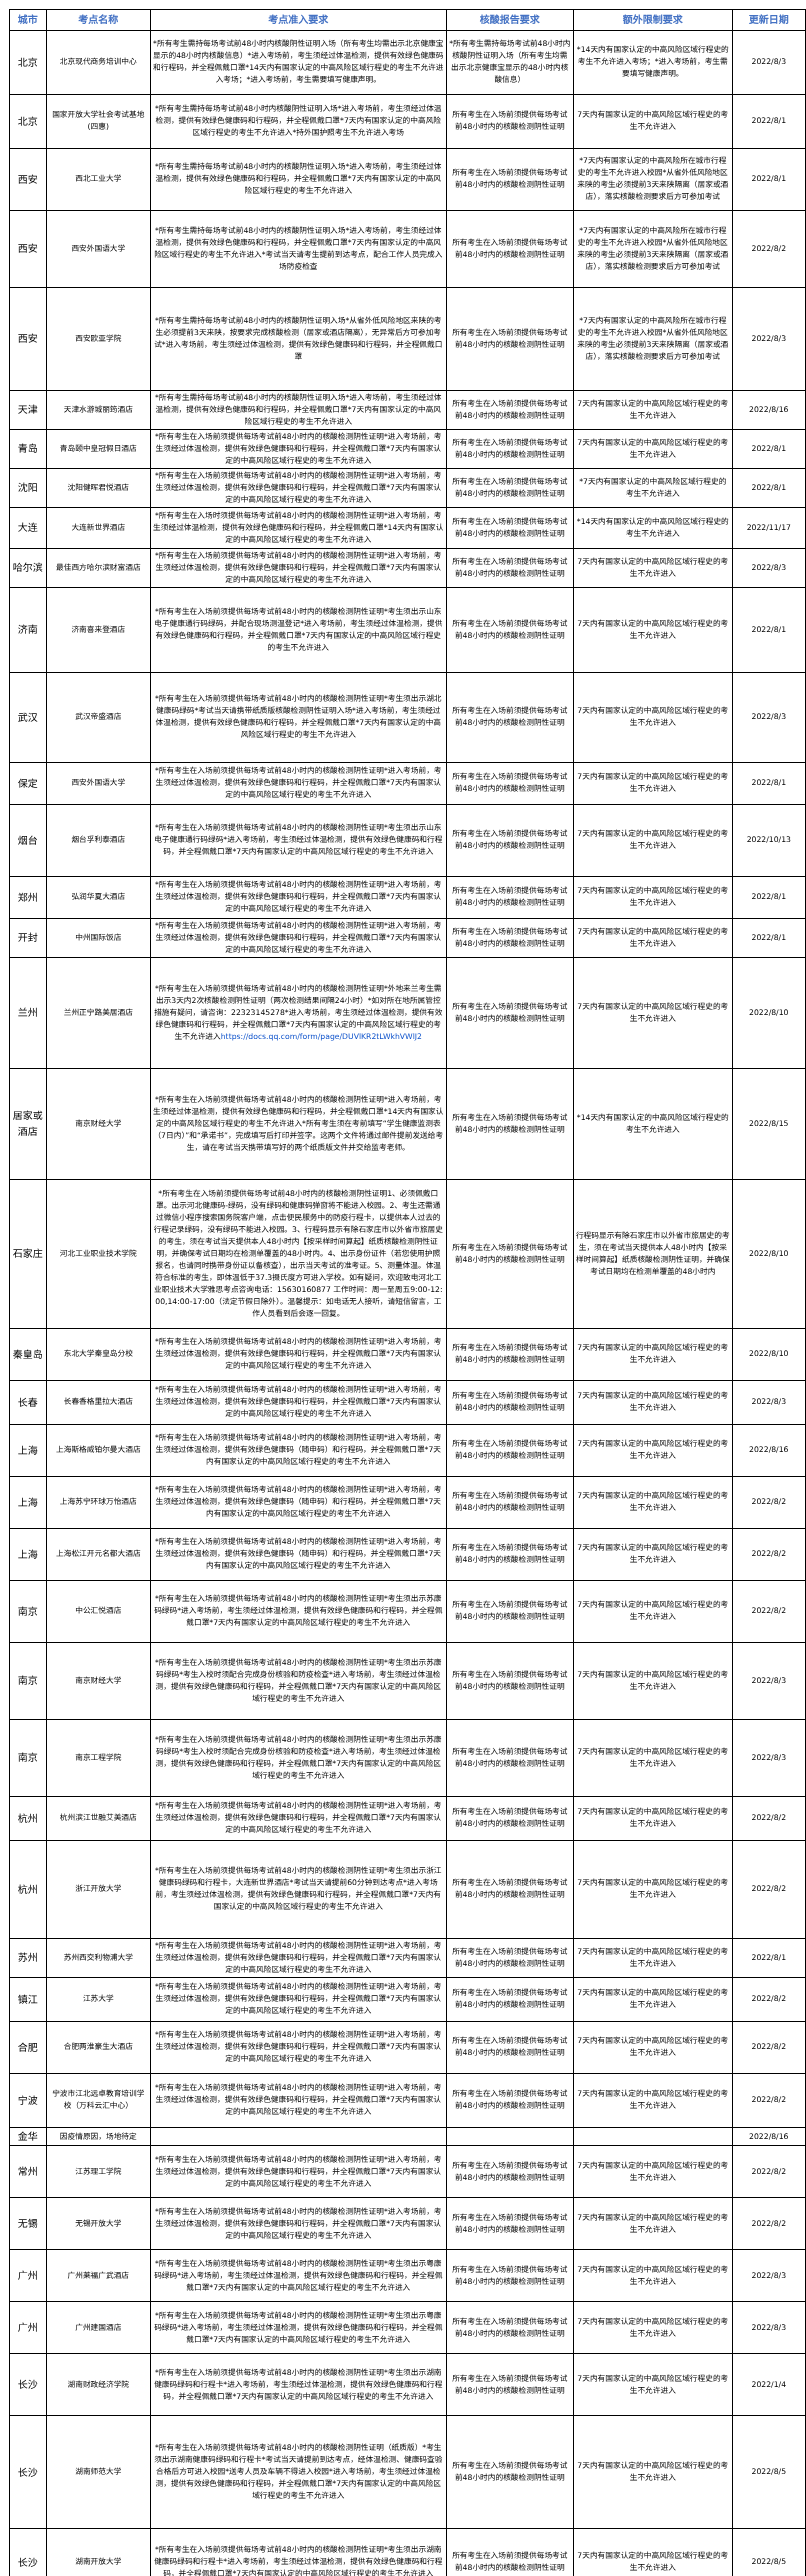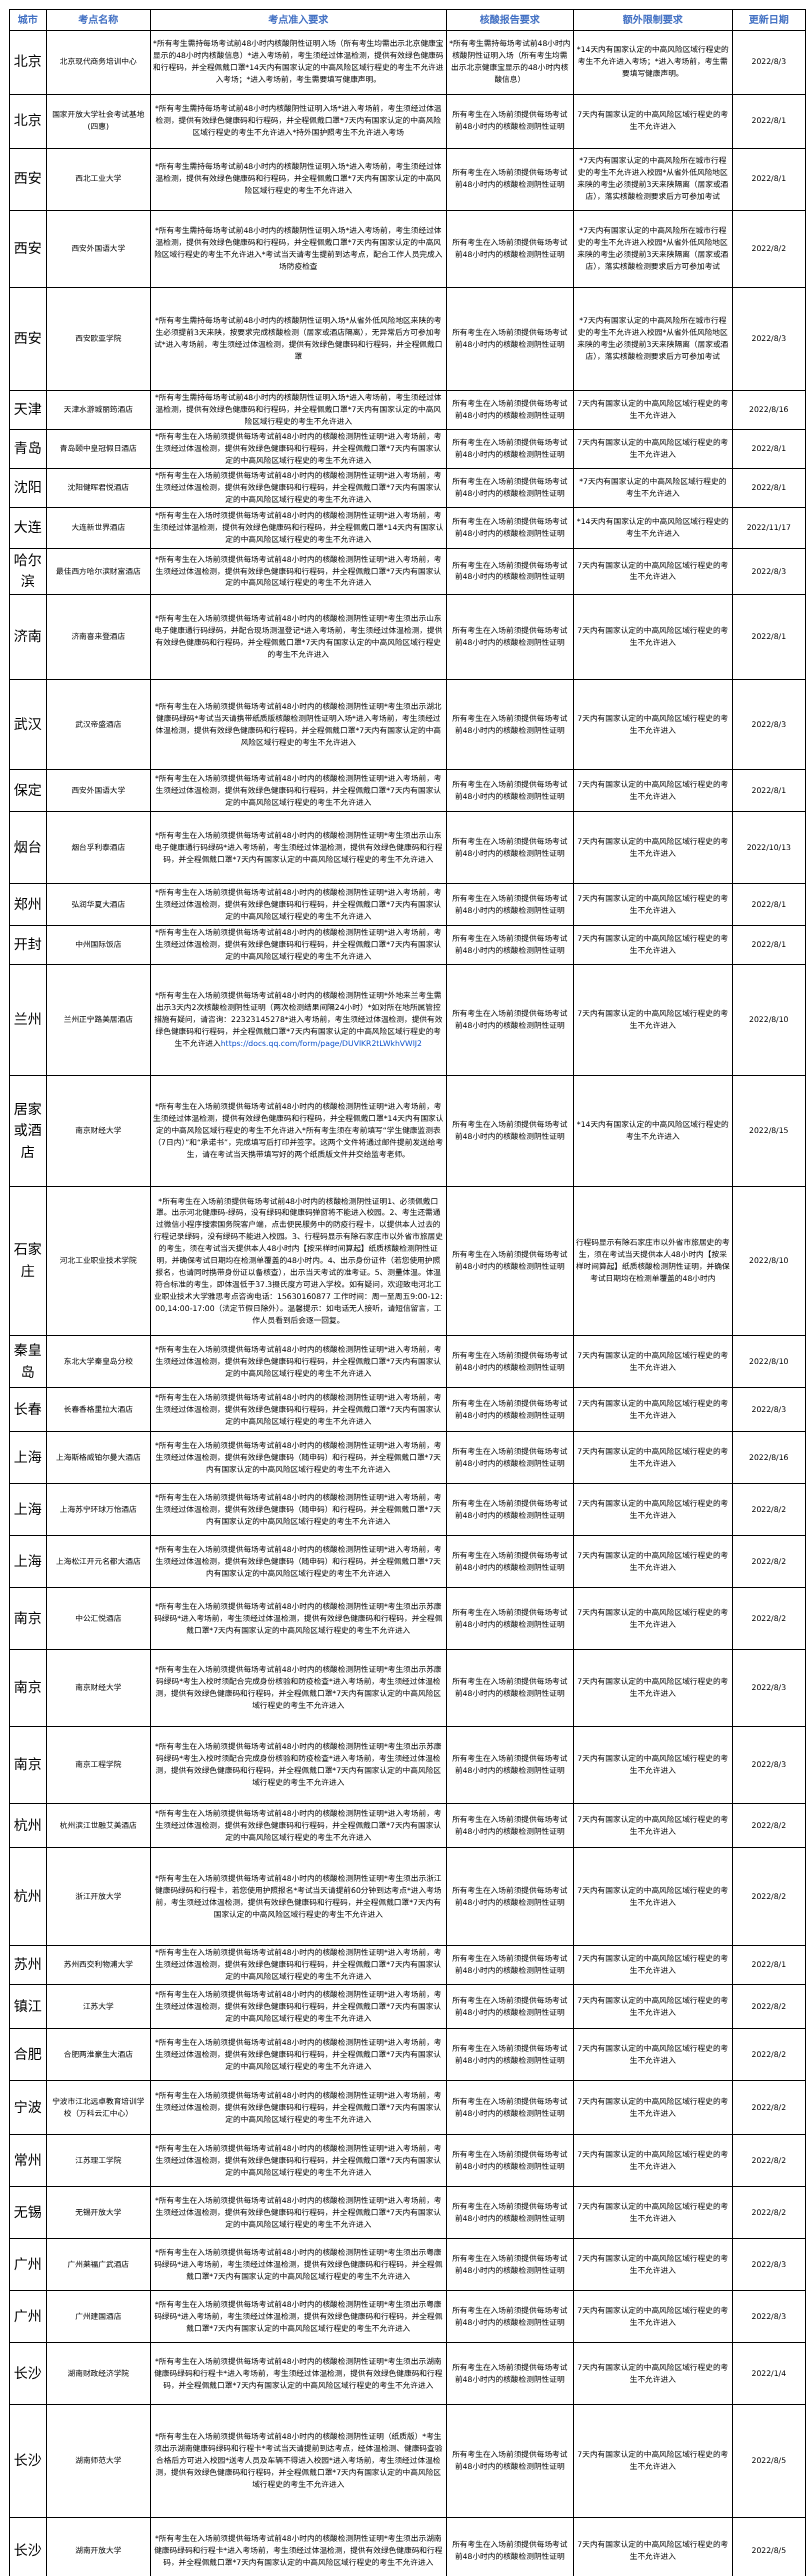--- a/index.html
+++ b/index.html
@@ -3,21 +3,21 @@
 <meta charset="utf-8">
 <title>考点防疫要求一览表</title>
 <style>
   html,body{margin:0;padding:0;background:#ffffff;}
   body{width:807px;font-family:"DejaVu Sans","Liberation Sans",sans-serif;color:#000;}
   .sheet{padding:9.3px 3.1px 7.2px 8.8px;}
   table{border-collapse:collapse;table-layout:fixed;width:795px;background:#fff;}
   th,td{border:1px solid #000;text-align:center;vertical-align:middle;
         padding:1px 2.1px;font-size:7.7px;line-height:1.55;word-break:break-all;}
   th{color:#4472C4;font-size:10px;font-weight:bold;height:17.5px;padding:1px 6px;}
-  td.c-city{font-size:14px;}
+  td.c-city{font-size:10px;}
   td.c-date{font-size:7.7px;white-space:nowrap;}
   .link{color:#1155CC;}
   .cell-text{display:inline;}
 </style>
 </head>
 <body>
 
 <div class="sheet">
   <table>
     <colgroup>
@@ -259,21 +259,21 @@
     <td class="c-city"><span class="cell-text">杭州</span></td>
     <td class="c-name"><span class="cell-text">杭州滨江世融艾美酒店</span></td>
     <td class="c-entry"><span class="cell-text">*所有考生在入场前须提供每场考试前48小时内的核酸检测阴性证明*进入考场前，考生须经过体温检测，提供有效绿色健康码和行程码，并全程佩戴口罩*7天内有国家认定的中高风险区域行程史的考生不允许进入</span><span class="link"></span></td>
     <td class="c-nucleic"><span class="cell-text">所有考生在入场前须提供每场考试前48小时内的核酸检测阴性证明</span></td>
     <td class="c-extra"><span class="cell-text">7天内有国家认定的中高风险区域行程史的考生不允许进入</span></td>
     <td class="c-date"><span class="cell-text">2022/8/2</span></td>
   </tr>
         <tr style="height: 98px;">
     <td class="c-city"><span class="cell-text">杭州</span></td>
     <td class="c-name"><span class="cell-text">浙江开放大学</span></td>
-    <td class="c-entry"><span class="cell-text">*所有考生在入场前须提供每场考试前48小时内的核酸检测阴性证明*考生须出示浙江健康码绿码和行程卡，若您使用护照报名*考试当天请提前60分钟到达考点*进入考场前，考生须经过体温检测，提供有效绿色健康码和行程码，并全程佩戴口罩*7天内有国家认定的中高风险区域行程史的考生不允许进入</span><span class="link"></span></td>
+    <td class="c-entry"><span class="cell-text">*所有考生在入场前须提供每场考试前48小时内的核酸检测阴性证明*考生须出示浙江健康码绿码和行程卡，大连新世界酒店*考试当天请提前60分钟到达考点*进入考场前，考生须经过体温检测，提供有效绿色健康码和行程码，并全程佩戴口罩*7天内有国家认定的中高风险区域行程史的考生不允许进入</span><span class="link"></span></td>
     <td class="c-nucleic"><span class="cell-text">所有考生在入场前须提供每场考试前48小时内的核酸检测阴性证明</span></td>
     <td class="c-extra"><span class="cell-text">7天内有国家认定的中高风险区域行程史的考生不允许进入</span></td>
     <td class="c-date"><span class="cell-text">2022/8/2</span></td>
   </tr>
         <tr style="height: 39px;">
     <td class="c-city"><span class="cell-text">苏州</span></td>
     <td class="c-name"><span class="cell-text">苏州西交利物浦大学</span></td>
     <td class="c-entry"><span class="cell-text">*所有考生在入场前须提供每场考试前48小时内的核酸检测阴性证明*进入考场前，考生须经过体温检测，提供有效绿色健康码和行程码，并全程佩戴口罩*7天内有国家认定的中高风险区域行程史的考生不允许进入</span><span class="link"></span></td>
     <td class="c-nucleic"><span class="cell-text">所有考生在入场前须提供每场考试前48小时内的核酸检测阴性证明</span></td>
     <td class="c-extra"><span class="cell-text">7天内有国家认定的中高风险区域行程史的考生不允许进入</span></td>
@@ -295,20 +295,28 @@
     <td class="c-extra"><span class="cell-text">7天内有国家认定的中高风险区域行程史的考生不允许进入</span></td>
     <td class="c-date"><span class="cell-text">2022/8/2</span></td>
   </tr>
         <tr style="height: 54px;">
     <td class="c-city"><span class="cell-text">宁波</span></td>
     <td class="c-name"><span class="cell-text">宁波市江北远卓教育培训学校（万科云汇中心）</span></td>
     <td class="c-entry"><span class="cell-text">*所有考生在入场前须提供每场考试前48小时内的核酸检测阴性证明*进入考场前，考生须经过体温检测，提供有效绿色健康码和行程码，并全程佩戴口罩*7天内有国家认定的中高风险区域行程史的考生不允许进入</span><span class="link"></span></td>
     <td class="c-nucleic"><span class="cell-text">所有考生在入场前须提供每场考试前48小时内的核酸检测阴性证明</span></td>
     <td class="c-extra"><span class="cell-text">7天内有国家认定的中高风险区域行程史的考生不允许进入</span></td>
     <td class="c-date"><span class="cell-text">2022/8/2</span></td>
+  </tr>
+        <tr style="height: 12.4px;">
+    <td class="c-city"><span class="cell-text">金华</span></td>
+    <td class="c-name"><span class="cell-text">因疫情原因，场地待定</span></td>
+    <td class="c-entry"><span class="cell-text"></span><span class="link"></span></td>
+    <td class="c-nucleic"><span class="cell-text"></span></td>
+    <td class="c-extra"><span class="cell-text"></span></td>
+    <td class="c-date"><span class="cell-text">2022/8/16</span></td>
   </tr>
         <tr style="height: 52px;">
     <td class="c-city"><span class="cell-text">常州</span></td>
     <td class="c-name"><span class="cell-text">江苏理工学院</span></td>
     <td class="c-entry"><span class="cell-text">*所有考生在入场前须提供每场考试前48小时内的核酸检测阴性证明*进入考场前，考生须经过体温检测，提供有效绿色健康码和行程码，并全程佩戴口罩*7天内有国家认定的中高风险区域行程史的考生不允许进入</span><span class="link"></span></td>
     <td class="c-nucleic"><span class="cell-text">所有考生在入场前须提供每场考试前48小时内的核酸检测阴性证明</span></td>
     <td class="c-extra"><span class="cell-text">7天内有国家认定的中高风险区域行程史的考生不允许进入</span></td>
     <td class="c-date"><span class="cell-text">2022/8/2</span></td>
   </tr>
         <tr style="height: 52px;">

